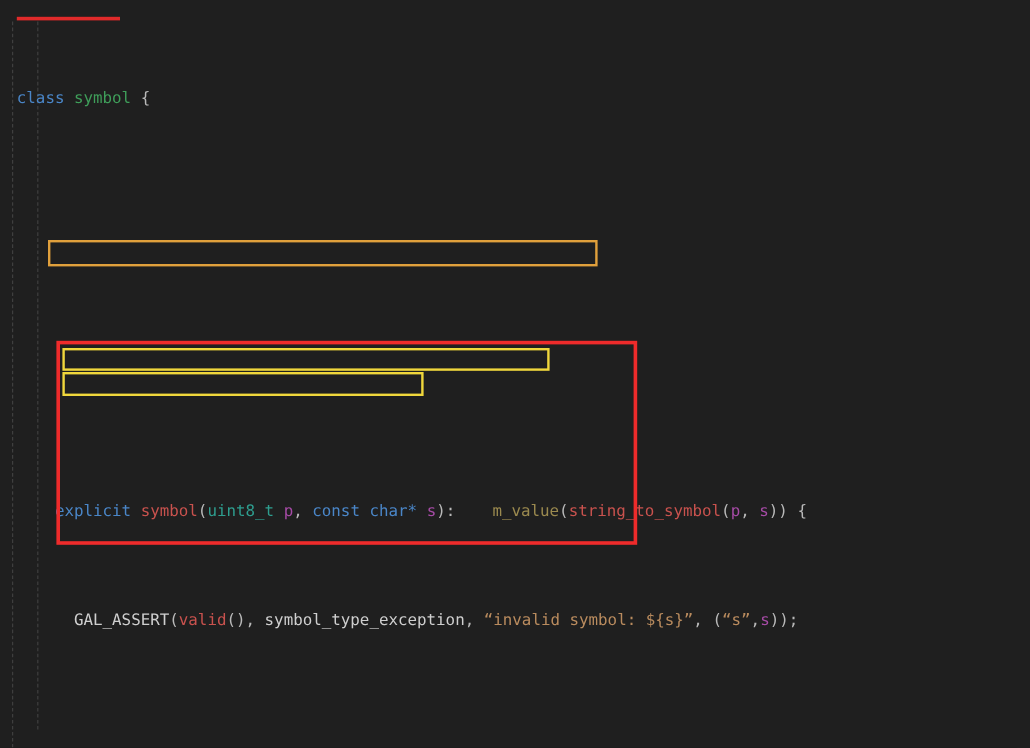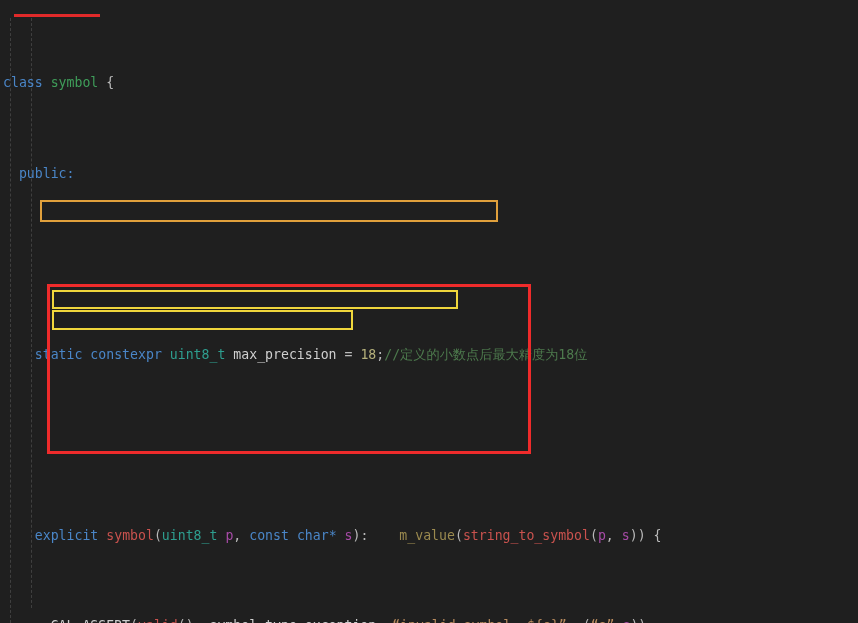--- a/index.html
+++ b/index.html
@@ -36,21 +36,21 @@
     padding: 2px 0 0 0;
     font-size: 13.2px;
     line-height: 18.1px;
     white-space: pre;
     color: #d4d4d4;
     letter-spacing: 0px;
   }
   .ln {
     position: relative;
     height: 18.1px;
-    padding-left: 3px;
+    padding-left: 14px;
     white-space: pre;
   }
 
   
   .kw    { color: #4a86c8; }   
   .typ   { color: #2e9e8f; }   
   .grn   { color: #3f9e5a; }   
   .fn    { color: #c9524e; }   
   .var   { color: #9b8a4f; margin-left: 23px; }   
   .par   { color: #a64ba6; }   
@@ -80,27 +80,25 @@
 
   <div class="guide g1"></div>
   <div class="guide g2"></div>
 
   <div class="code">
 
     
     <div class="ln"><span class="kw">class</span> <span class="grn">symbol</span> <span class="pun">{</span></div>
 
     
-    <div class="ln">  <span class="kw">public:</span></div>
 
     
     <div class="ln"> </div>
 
     
-    <div class="ln">    <span class="kw">static</span> <span class="kw">constexpr</span> <span class="typ">uint8_t</span> <span class="wht">max_precision</span> <span class="pun">=</span> <span class="num">18</span><span class="pun">;</span><span class="cmt">//定义的小数点后最大精度为18位</span></div>
 
     
     <div class="ln"> </div>
 
     
     <div class="ln">    <span class="kw">explicit</span> <span class="fn">symbol</span><span class="pun">(</span><span class="typ">uint8_t</span> <span class="par">p</span><span class="pun">,</span> <span class="kw">const</span> <span class="kw">char*</span> <span class="par">s</span><span class="pun">):</span> <span class="var">m_value</span><span class="pun">(</span><span class="fn">string_to_symbol</span><span class="pun">(</span><span class="par">p</span><span class="pun">,</span> <span class="par">s</span><span class="pun">))</span> <span class="pun">{</span></div>
 
     
     <div class="ln">      <span class="mac">GAL_ASSERT</span><span class="pun">(</span><span class="fn">valid</span><span class="pun">(),</span> <span class="wht">symbol_type_exception</span><span class="pun">,</span> <span class="str">“invalid symbol: ${s}”</span><span class="pun">,</span> <span class="pun">(</span><span class="str">“s”</span><span class="pun">,</span><span class="par">s</span><span class="pun">));</span></div>
 

